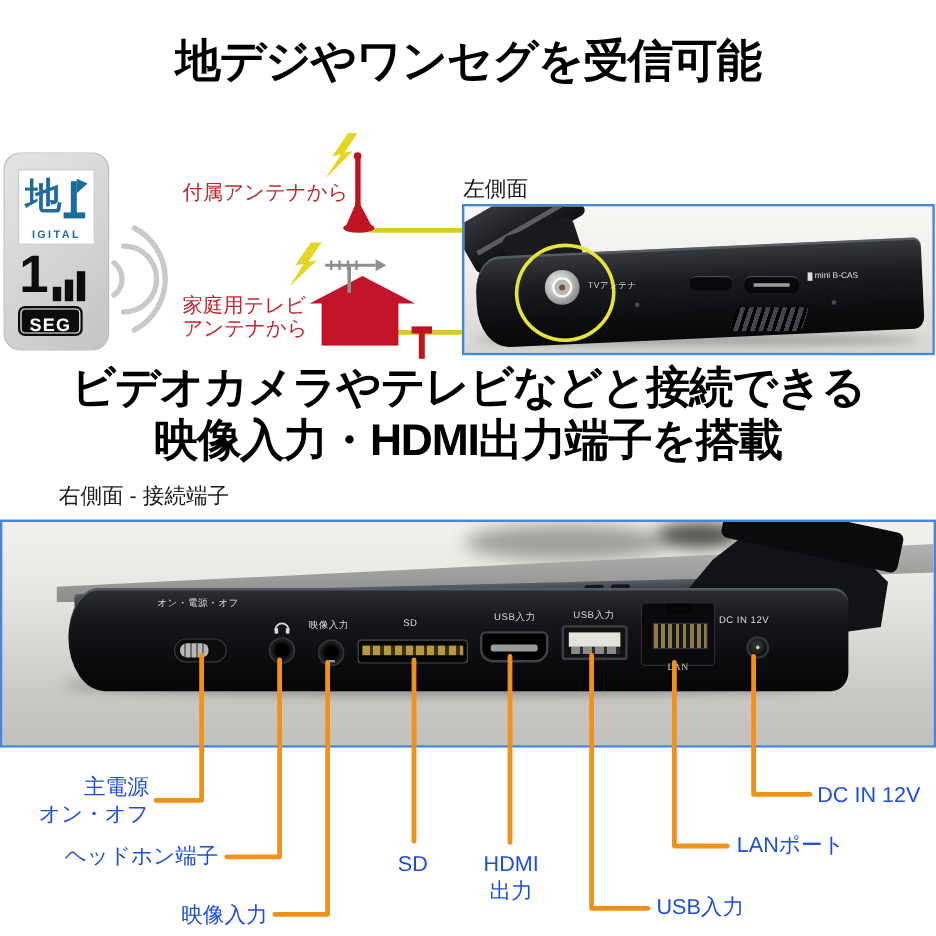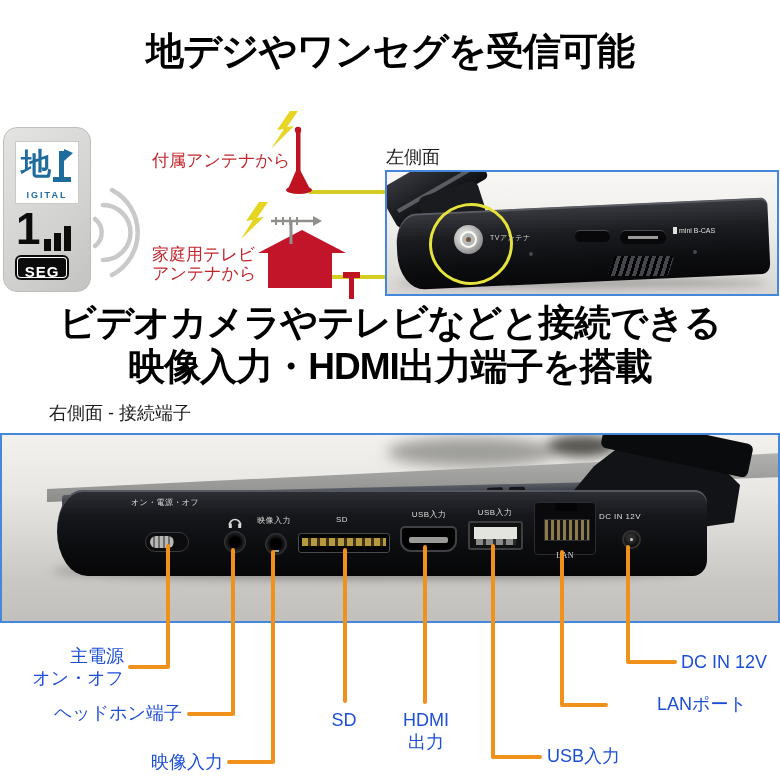--- a/index.html
+++ b/index.html
@@ -309,16 +309,16 @@
     <div>オン・オフ</div>
   </div>
   <div class="callout-label t-right" style="left:18px;top:702px;width:164px;">ヘッドホン端子</div>
   <div class="callout-label t-right" style="left:60px;top:751px;width:163px;">映像入力</div>
   <div class="callout-label t-center" style="left:320px;top:709px;width:48px;">SD</div>
   <div class="callout-label t-center" style="left:393px;top:709px;width:66px;">
     <div>HDMI</div>
     <div>出力</div>
   </div>
   <div class="callout-label" style="left:547px;top:745px;">USB入力</div>
-  <div class="callout-label" style="left:614px;top:693px;margin-left:43px;">LANポート</div>
+  <div class="callout-label" style="left:614px;top:693px;">LANポート</div>
   <div class="callout-label" style="left:681px;top:651px;">DC IN 12V</div>
 
 </div>
 
 </body></html>

